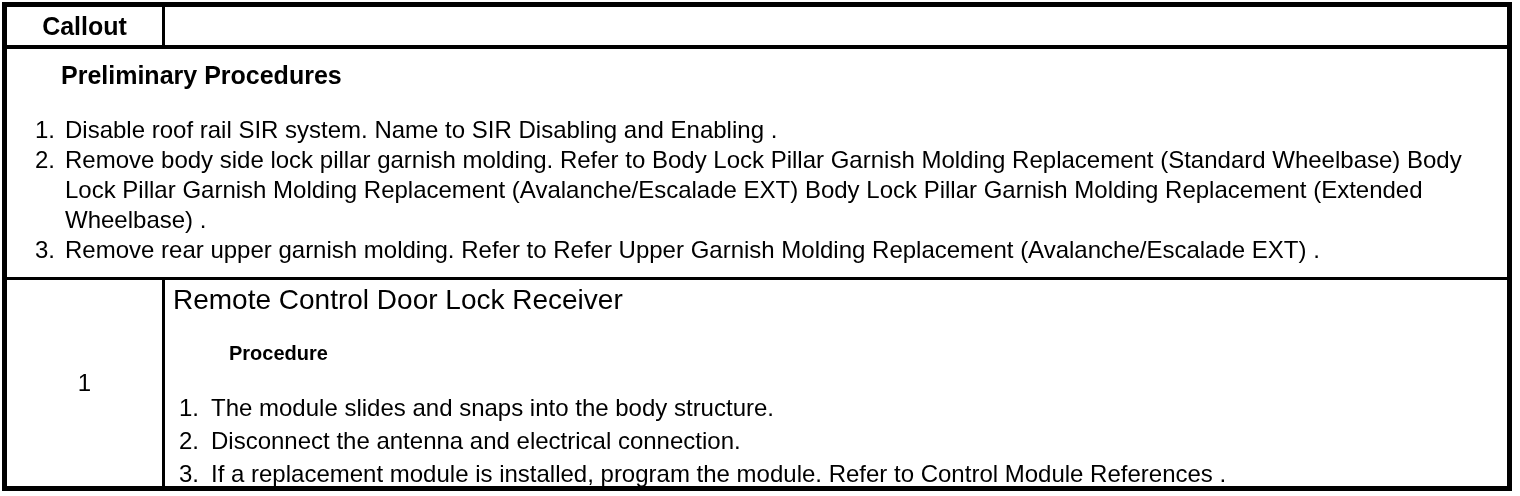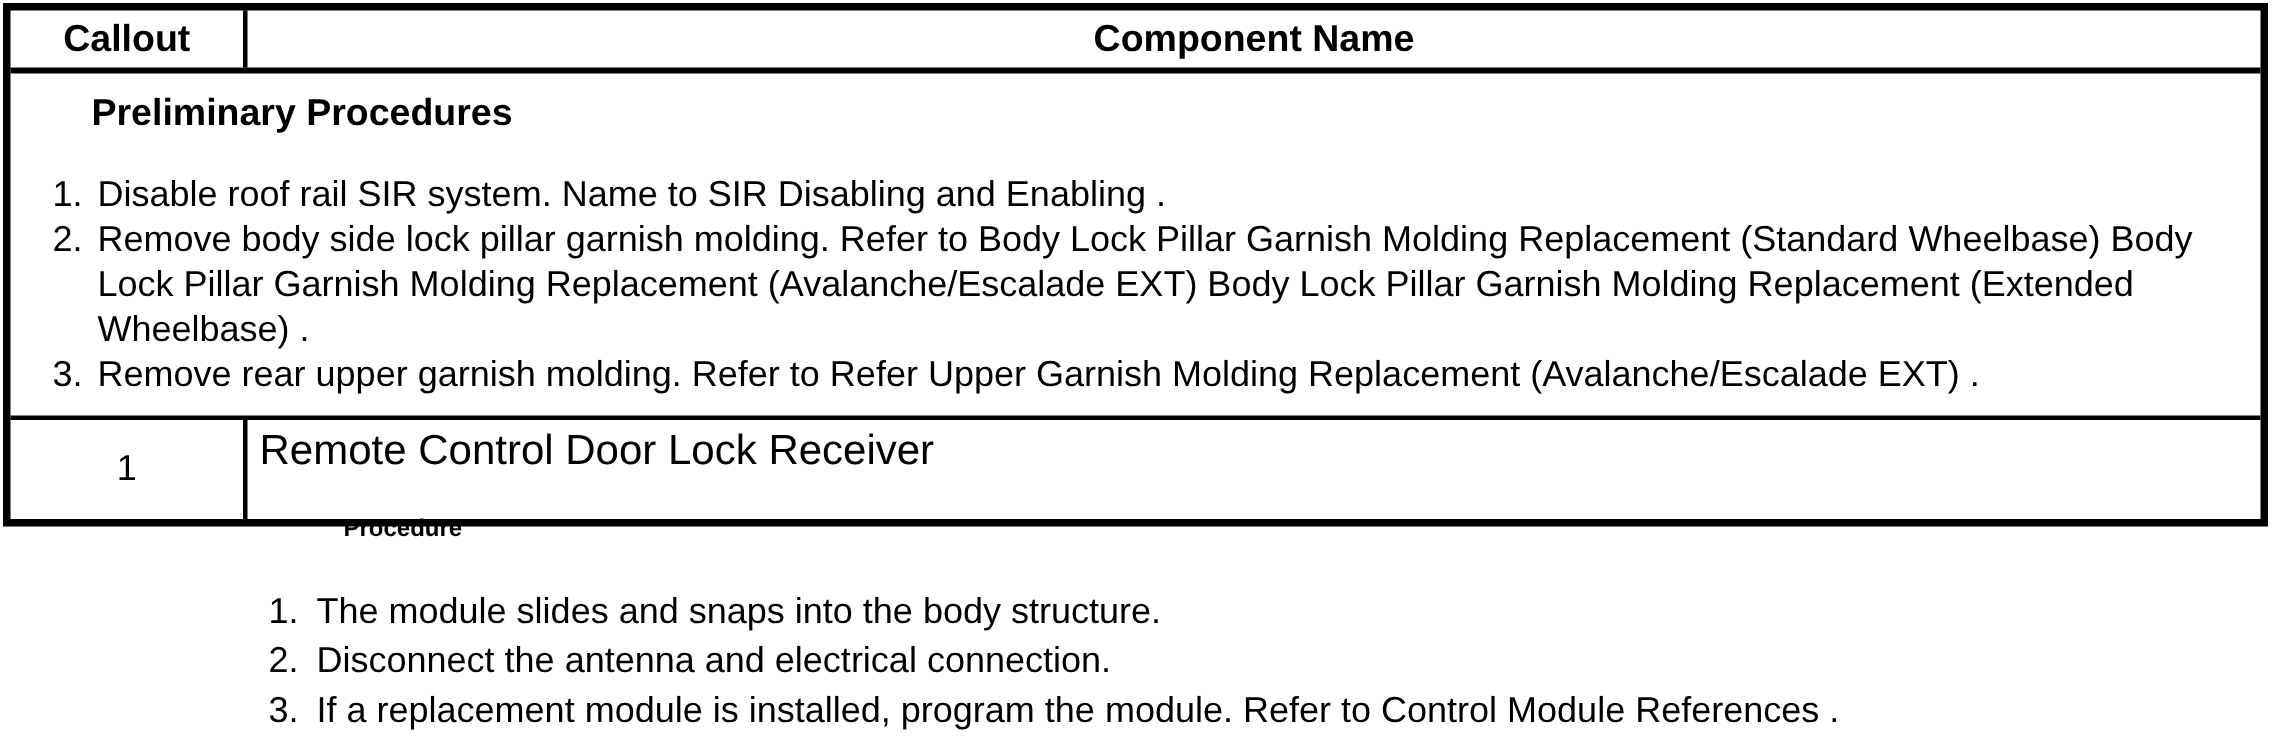--- a/index.html
+++ b/index.html
@@ -13,21 +13,21 @@
     position: relative;
     overflow: hidden;
     font-family: "Liberation Sans", sans-serif;
     color: #000000;
   }
   .tbl {
     position: absolute;
     left: 2px;
     top: 2px;
     width: 1510px;
-    height: 349px;
+    height: 489px;
     border: 5px solid #000000;
     box-sizing: border-box;
     display: flex;
     flex-direction: column;
     background: #ffffff;
   }
   
   .thead {
     display: flex;
     flex: 0 0 38px;
@@ -92,21 +92,21 @@
     flex: 1 1 auto;
     padding: 5px 12px 6px 8px;
     box-sizing: border-box;
   }
   .component-title {
     font-size: 28px;
     line-height: 30px;
   }
   .proc-title {
     font-weight: bold;
-    font-size: 16px;
+    font-size: 20px;
     line-height: 28px;
     margin: 24px 0 0 56px;
   }
   .row-steps {
     margin-top: 24px;
     margin-left: 6px;
   }
   .row-steps .step {
     line-height: 33px;
   }
@@ -114,21 +114,20 @@
     flex: 0 0 32px;
   }
 </style>
 </head>
 <body>
 
 <div class="tbl">
 
   <div class="thead">
     <div class="th callout-col">Callout</div>
-    <div class="th name-col">Component Name</div>
   </div>
 
   <div class="prelim">
     <div class="prelim-title">Preliminary Procedures</div>
     <div class="steps">
       <div class="step">
         <span class="num">1.</span>
         <span class="txt">Disable roof rail SIR system. Name to SIR Disabling and Enabling .</span>
       </div>
       <div class="step">

